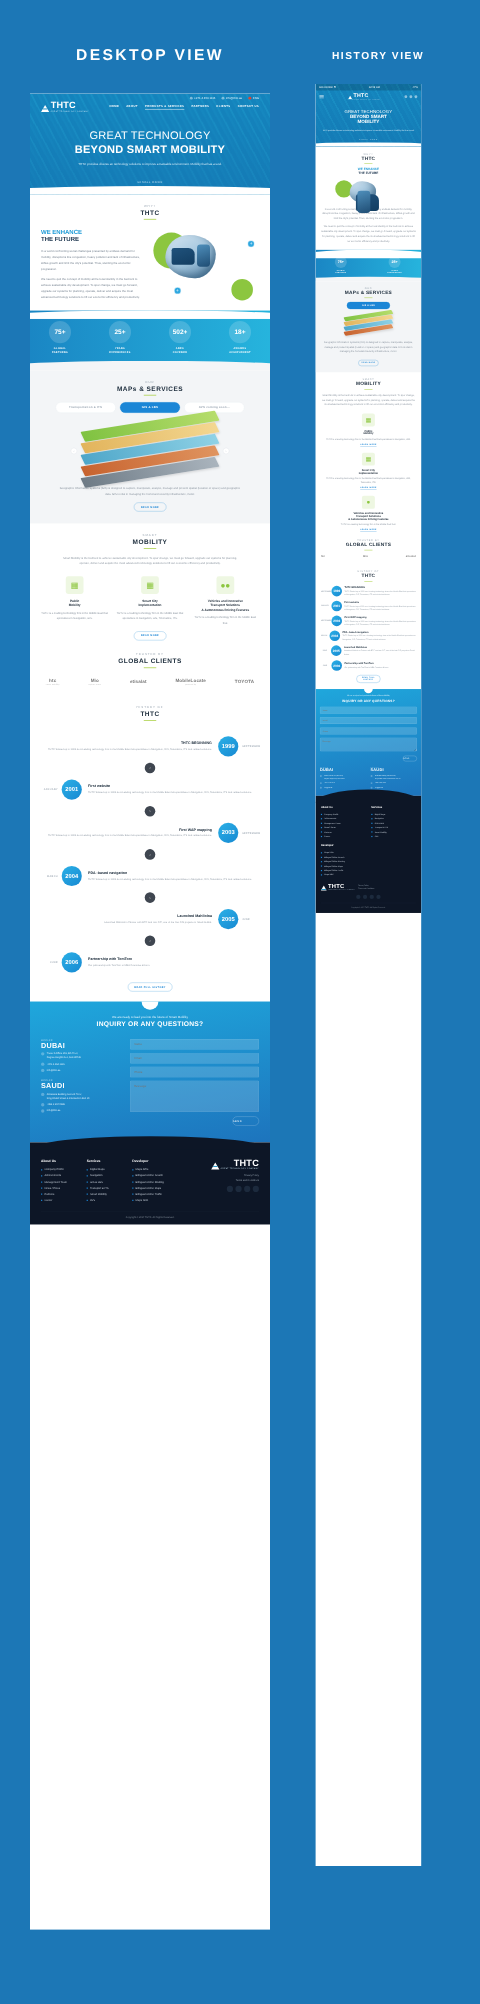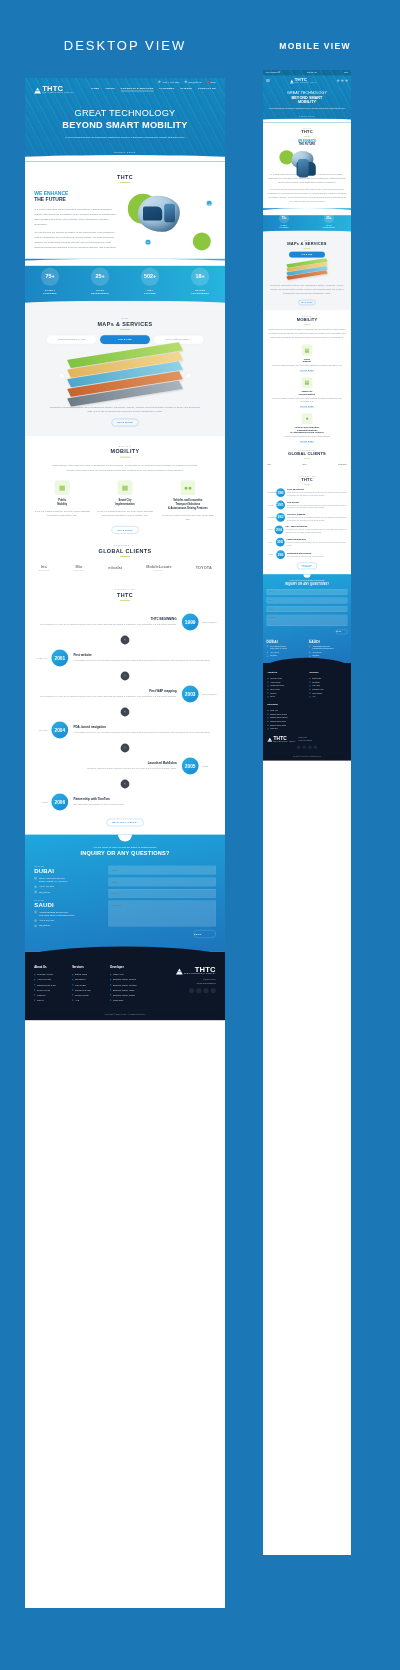--- a/index.html
+++ b/index.html
@@ -7,21 +7,21 @@
     width: 400px; height: 1670px;
     background: #1b76b5;
     font-family: "Liberation Sans", sans-serif;
     overflow: hidden;
   }
   .page { position: relative; width: 400px; height: 1670px; background: #1c77b6; }
 
   
   .view-label {
     position: absolute; color: #ffffff; letter-spacing: 1.6px;
-    font-weight: 400; text-align: center;
+    font-weight: 700; text-align: center;
   }
   #desktop-label { left: 25px; top: 38px; width: 200px; font-size: 13px; letter-spacing: 2px; }
   #mobile-label  { left: 255px; top: 41px; width: 120px; font-size: 8.5px; letter-spacing: 1.3px; font-weight: bold;}
 
   
   .frame { position: absolute; background: #fff; overflow: hidden; }
   #desktop-frame { left: 25px; top: 78px; width: 200px; height: 1530px; }
   #mobile-frame  { left: 263px; top: 70px; width: 88px; height: 1485px; }
 
   .scale-wrap { transform-origin: 0 0; }
@@ -191,21 +191,21 @@
   .m-tl-row .side { font-size:7px; color:#a9b3bd; width:34px; font-weight:bold;}
   .m-clients { display:flex; align-items:center; justify-content:space-between; margin-top:20px; filter:grayscale(1); opacity:.75; }
   .m-clients .client { font-size:11px; }
 </style>
 </head>
 <body>
 
 <div class="page">
 
   <div class="view-label" id="desktop-label">DESKTOP VIEW</div>
-  <div class="view-label" id="mobile-label">MOBILE VIEW</div>
+  <div class="view-label" id="mobile-label">HISTORY VIEW</div>
 
   <div class="frame" id="desktop-frame">
     <div class="scale-wrap site" id="desktop-inner">
 
       <div class="hero">
         <div class="topbar">
           <span class="ti">
               <i class="dot-ic"></i>
               <span>+971 4 454 1116</span>
             </span>

